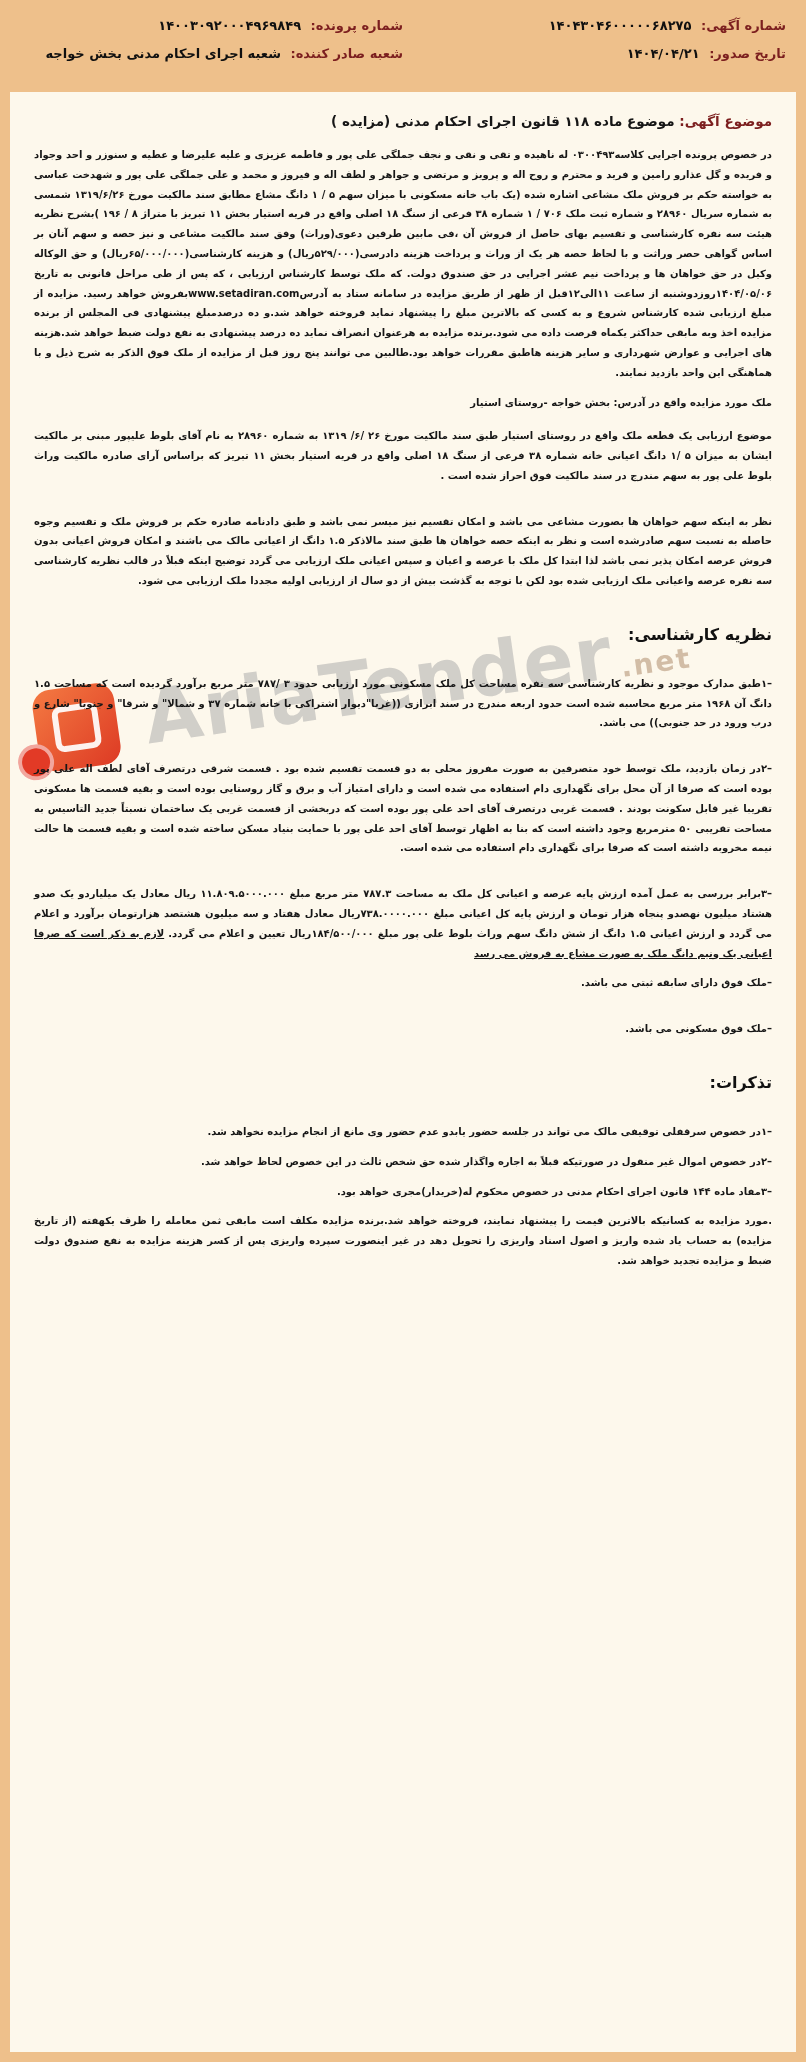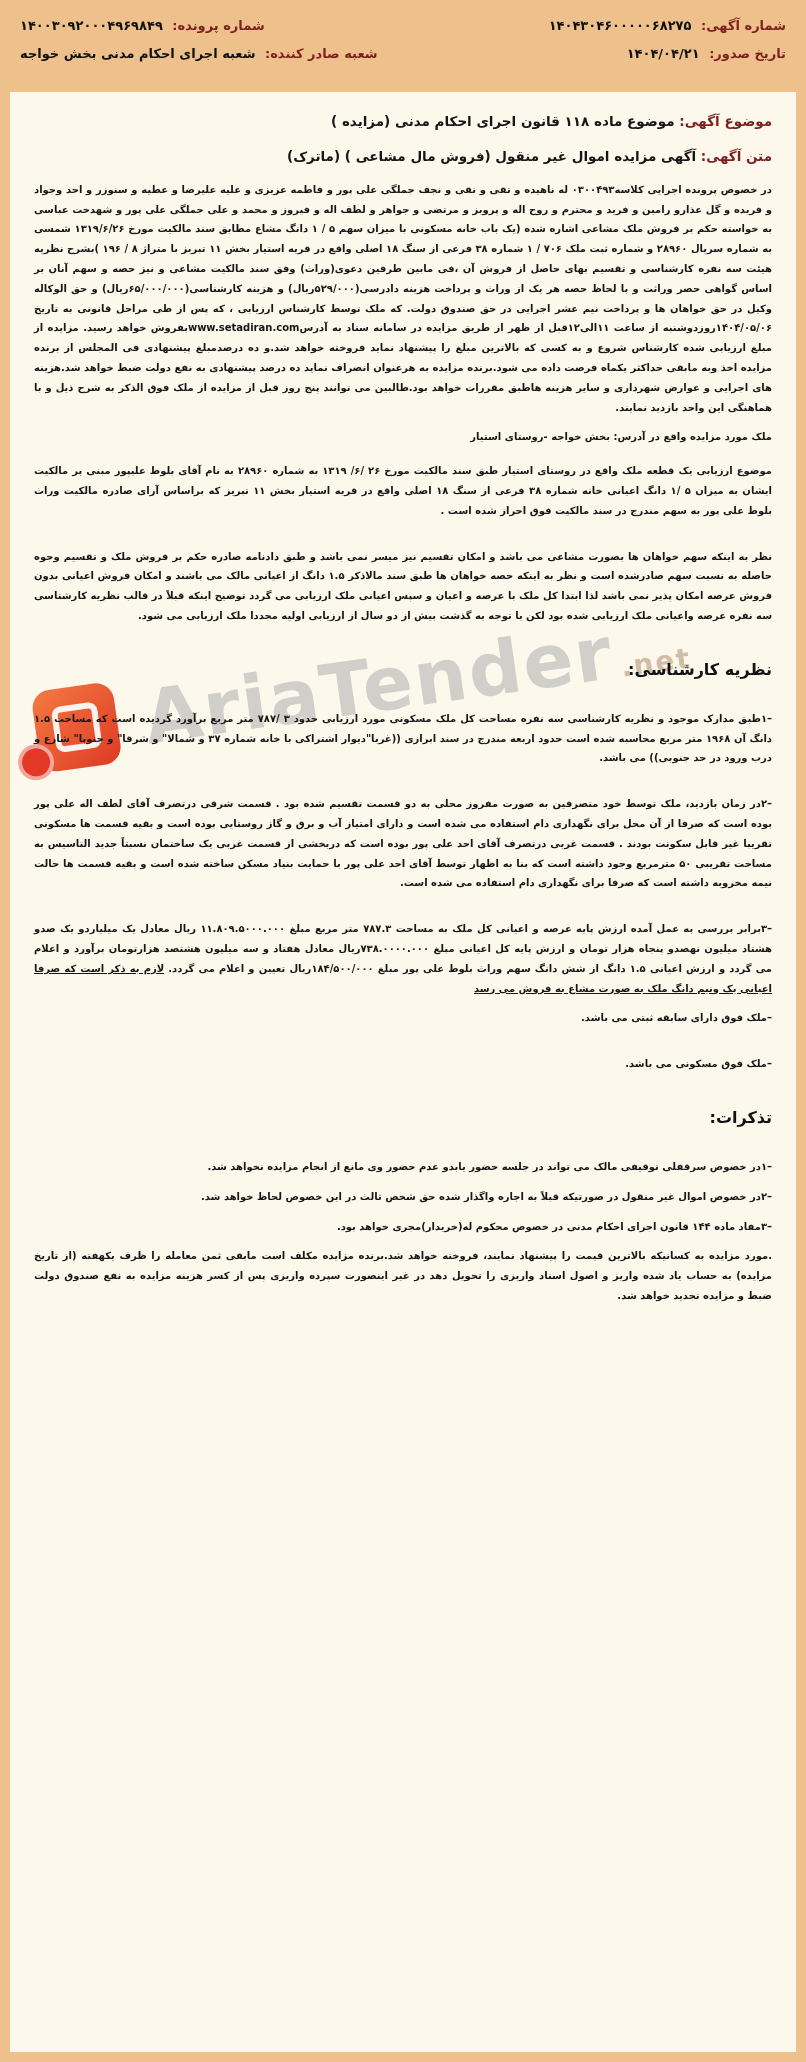--- a/index.html
+++ b/index.html
@@ -15,21 +15,21 @@
     height:2062px;
     overflow:hidden;
     background:var(--band);
     direction:rtl;
     font-family:"DejaVu Sans",sans-serif;
     color:var(--text);
   }
   .topbar{height:92px;padding:18px 20px 0;}
   .topbar-row{display:flex;margin-bottom:13px;font-size:13px;font-weight:bold;}
   .col-right{width:50%;padding-left:8px;white-space:nowrap;}
-  .col-left{width:50%;text-align:left;white-space:nowrap;}
+  .col-left{width:50%;text-align:right;white-space:nowrap;}
   .label{color:var(--label);}
   .value{color:#101010;margin-right:5px;}
   .sheet{
     position:relative;
     margin:0 10px 10px;
     background:var(--sheet);
     height:1960px;
     padding:14px 24px 30px;
     overflow:hidden;
   }
@@ -98,24 +98,20 @@
     <div class="wm-text">
       <span>AriaTender</span><span class="wm-suffix">.net</span>
     </div>
   </div>
 
   <p class="meta-line">
     <span class="label">موضوع آگهی:</span>
     <span>موضوع ماده ۱۱۸ قانون اجرای احکام مدنی (مزایده )</span>
   </p>
 
-  <p class="meta-line">
-    <span class="label">متن آگهی:</span>
-    <span>آگهی مزایده اموال غیر منقول (فروش مال مشاعی ) (ماترک)</span>
-  </p>
 
   <p class="para">
     <span>در خصوص پرونده اجرایی کلاسه۰۳۰۰۴۹۳ له ناهیده و تقی و نقی و  نجف جملگی علی پور و فاطمه عزیزی و علیه علیرضا و عطیه و سنوزر و احد وجواد و فریده و گل عذارو رامین و فرید و محترم و روح اله و پرویز و مرتضی و جواهر و لطف اله و فیروز و محمد و علی جملگی علی پور و شهدخت عباسی به خواسته حکم بر فروش ملک مشاعی اشاره شده (یک باب خانه مسکونی با میزان سهم ۵ / ۱ دانگ مشاع مطابق سند مالکیت مورخ ۱۳۱۹/۶/۲۶ شمسی به شماره سریال ۲۸۹۶۰ و شماره ثبت ملک ۷۰۶ / ۱ شماره ۳۸ فرعی از سنگ ۱۸ اصلی واقع در قریه استیار بخش ۱۱ تبریز با متراژ ۸ / ۱۹۶ )بشرح نظریه هیئت سه نفره کارشناسی و تقسیم بهای حاصل از فروش آن ،فی مابین طرفین دعوی(وراث) وفق سند مالکیت مشاعی و نیز حصه و سهم آنان بر اساس گواهی  حصر وراثت و با لحاظ حصه هر یک از وراث و پرداخت هزینه دادرسی(۵۲۹/۰۰۰ریال) و هزینه کارشناسی(۶۵/۰۰۰/۰۰۰ریال) و حق الوکاله وکیل در حق خواهان ها  و پرداخت نیم عشر اجرایی در حق صندوق دولت. که ملک توسط کارشناس ارزیابی ، که پس از طی مراحل قانونی به تاریخ ۱۴۰۴/۰۵/۰۶روزدوشنبه از ساعت ۱۱الی۱۲قبل از ظهر از طریق مزایده در سامانه ستاد به آدرس</span><span>www.setadiran.com</span><span>بفروش خواهد رسید. مزایده از مبلغ ارزیابی شده کارشناس شروع و به کسی که بالاترین مبلغ را پیشنهاد نماید فروخته خواهد شد.و ده درصدمبلغ پیشنهادی فی المجلس از برنده مزایده اخذ وبه مابقی حداکثر یکماه فرصت داده می شود.برنده مزایده به هرعنوان انصراف نماید ده درصد پیشنهادی به نفع دولت ضبط خواهد شد.هزینه های اجرایی و عوارض شهرداری و سایر هزینه هاطبق مقررات خواهد بود.طالبین می توانند پنج روز قبل از مزایده از ملک فوق الذکر به شرح ذیل و با هماهنگی این واحد بازدید نمایند.</span>
   </p>
 
   <p class="para address">ملک مورد مزایده واقع در آدرس: بخش خواجه -روستای استیار</p>
 
   <p class="para">موضوع ارزیابی یک قطعه ملک واقع در روستای استیار طبق سند مالکیت مورخ ۲۶ /۶/ ۱۳۱۹ به شماره ۲۸۹۶۰ به نام آقای بلوط علیپور مبنی بر مالکیت ایشان به میزان ۵ /۱ دانگ اعیانی خانه شماره ۳۸ فرعی از سنگ ۱۸ اصلی واقع در قریه استیار بخش ۱۱ تبریز که براساس آرای صادره مالکیت وراث بلوط علی پور به سهم مندرج در سند مالکیت فوق احراز شده است .</p>
 
   <p class="para gap-top">نظر به اینکه سهم خواهان ها بصورت مشاعی می باشد و امکان تقسیم نیز میسر نمی باشد و طبق دادنامه صادره حکم بر فروش ملک و تقسیم وجوه حاصله به نسبت سهم صادرشده است و نظر به اینکه حصه خواهان ها طبق سند مالاذکر ۱.۵ دانگ از اعیانی مالک می باشند و امکان فروش اعیانی بدون فروش عرصه امکان پذیر نمی باشد لذا ابتدا کل ملک با عرصه و اعیان و سپس اعیانی ملک ارزیابی می گردد توضیح اینکه قبلاً در قالب نظریه کارشناسی سه نفره عرصه واعیانی ملک ارزیابی شده بود لکن با توجه به گذشت بیش از دو سال از ارزیابی اولیه مجددا ملک ارزیابی می شود.</p>

